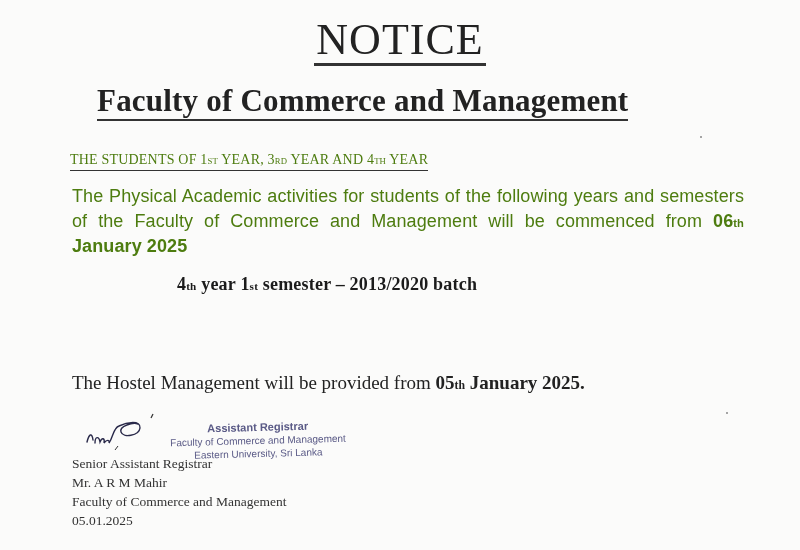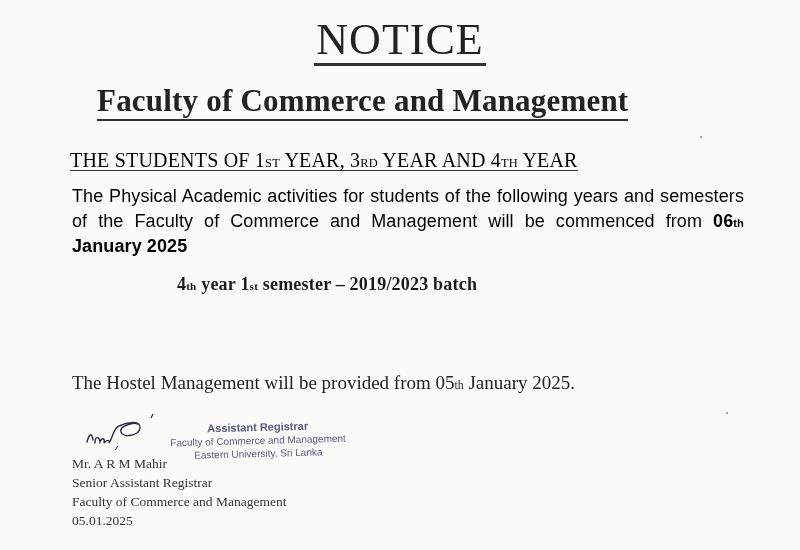--- a/index.html
+++ b/index.html
@@ -20,43 +20,43 @@
   }
   .notice-title span { border-bottom: 3px solid #333; padding: 0 2px 0 2px; line-height: 46px; display: inline-block; }
   .faculty-title {
     position: absolute; left: 97px; top: 84px;
     font-size: 31px; font-weight: bold; color: #222;
     border-bottom: 2px solid #333; line-height: 34px; padding-bottom: 1px;
     letter-spacing: 0.2px;
   }
   .students-heading {
     position: absolute; left: 70px; top: 150px;
-    font-size: 20px; color: #000000;
+    font-size: 14px; color: #4d7c0f;
     border-bottom: 1.5px solid #333; line-height: 20px;
     letter-spacing: 0.2px;
   }
   .students-heading sup, .body-text sup, .batch-line sup, .hostel sup { font-size: 62%; vertical-align: 40%; line-height: 0; }
   .body-text {
     position: absolute; left: 72px; top: 184px; width: 672px;
     font-family: "Liberation Sans", "DejaVu Sans", sans-serif;
-    font-size: 18px; line-height: 25px; color: #000000;
+    font-size: 18px; line-height: 25px; color: #4d7c0f;
     text-align: justify; letter-spacing: 0.1px;
   }
   .body-text b { font-weight: bold; }
   .batch-list { position: absolute; left: 177px; top: 268px; }
   .batch-line {
     font-family: "Liberation Serif", serif;
     font-size: 18px; line-height: 32px; color: #1b1b1b;
     font-weight: bold; letter-spacing: 0.2px; height: 32px;
   }
   .hostel {
     position: absolute; left: 72px; top: 372px;
     font-size: 19px; color: #222;
   }
-  .hostel b { font-weight: normal; }
+  .hostel b { font-weight: bold; }
   .signature {
     position: absolute; left: 83px; top: 410px; width: 80px; height: 40px;
   }
   .stamp {
     position: absolute; left: 168px; top: 421px; width: 180px;
     text-align: center; color: #5a5a86;
     font-family: "Liberation Sans", "DejaVu Sans", sans-serif;
     font-size: 10px; line-height: 13px; transform: rotate(-1.5deg);
   }
   .stamp .stamp-l1 { font-weight: bold; font-size: 11px; }
@@ -75,39 +75,39 @@
     <span>NOTICE</span>
   </div>
 
   <div class="faculty-title">Faculty of Commerce and Management</div>
 
   <div class="students-heading"><span>THE STUDENTS OF 1</span><sup>ST</sup><span> YEAR, 3</span><sup>RD</sup><span> YEAR AND 4</span><sup>TH</sup><span> YEAR</span></div>
 
   <div class="body-text"><span>The Physical Academic activities for students of the following years and semesters of the Faculty of Commerce and Management will be commenced from </span><b><span>06</span><sup>th</sup><span> January 2025</span></b></div>
 
   <div class="batch-list">
-    <div class="batch-line"><span>4</span><sup>th</sup><span> year </span><span>1</span><sup>st</sup><span> semester – 2019/2023 batch</span></div>
+    <div class="batch-line"><span>4</span><sup>th</sup><span> year </span><span>1</span><sup>st</sup><span> semester – 2013/2020 batch</span></div>
   </div>
 
   <div class="hostel"><span>The Hostel Management will be provided from </span><b><span>05</span><sup>th</sup><span> January 2025.</span></b></div>
 
   <svg class="signature" viewBox="0 0 80 40">
     <path d="M4 32 C 6 24, 9 22, 10 30 M12 33 C 12 26, 16 26, 17 32 C 19 27, 22 28, 21 33 C 24 29, 27 30, 26 33 C 30 28, 30 18, 36 16 C 44 12, 58 10, 57 18 C 56 26, 40 28, 38 22 C 36 16, 50 12, 55 14" fill="none" stroke="#2a2a4a" stroke-width="1.4" stroke-linecap="round"></path>
     <path d="M70 4 l-2 4" stroke="#333" stroke-width="1.2"></path>
     <path d="M32 40 l3 -4" stroke="#333" stroke-width="1"></path>
   </svg>
 
   <div class="stamp">
     <div class="stamp-l1">Assistant Registrar</div>
     <div>Faculty of Commerce and Management</div>
     <div>Eastern University, Sri Lanka</div>
   </div>
 
   <div class="signatory">
+    <div>Senior Assistant Registrar</div>
     <div>Mr. A R M Mahir</div>
-    <div>Senior Assistant Registrar</div>
     <div>Faculty of Commerce and Management</div>
     <div>05.01.2025</div>
   </div>
 
   <span class="dot" style="left:700px;top:136px"></span>
   <span class="dot" style="left:726px;top:412px"></span>
 </div>
 
 </body></html>

